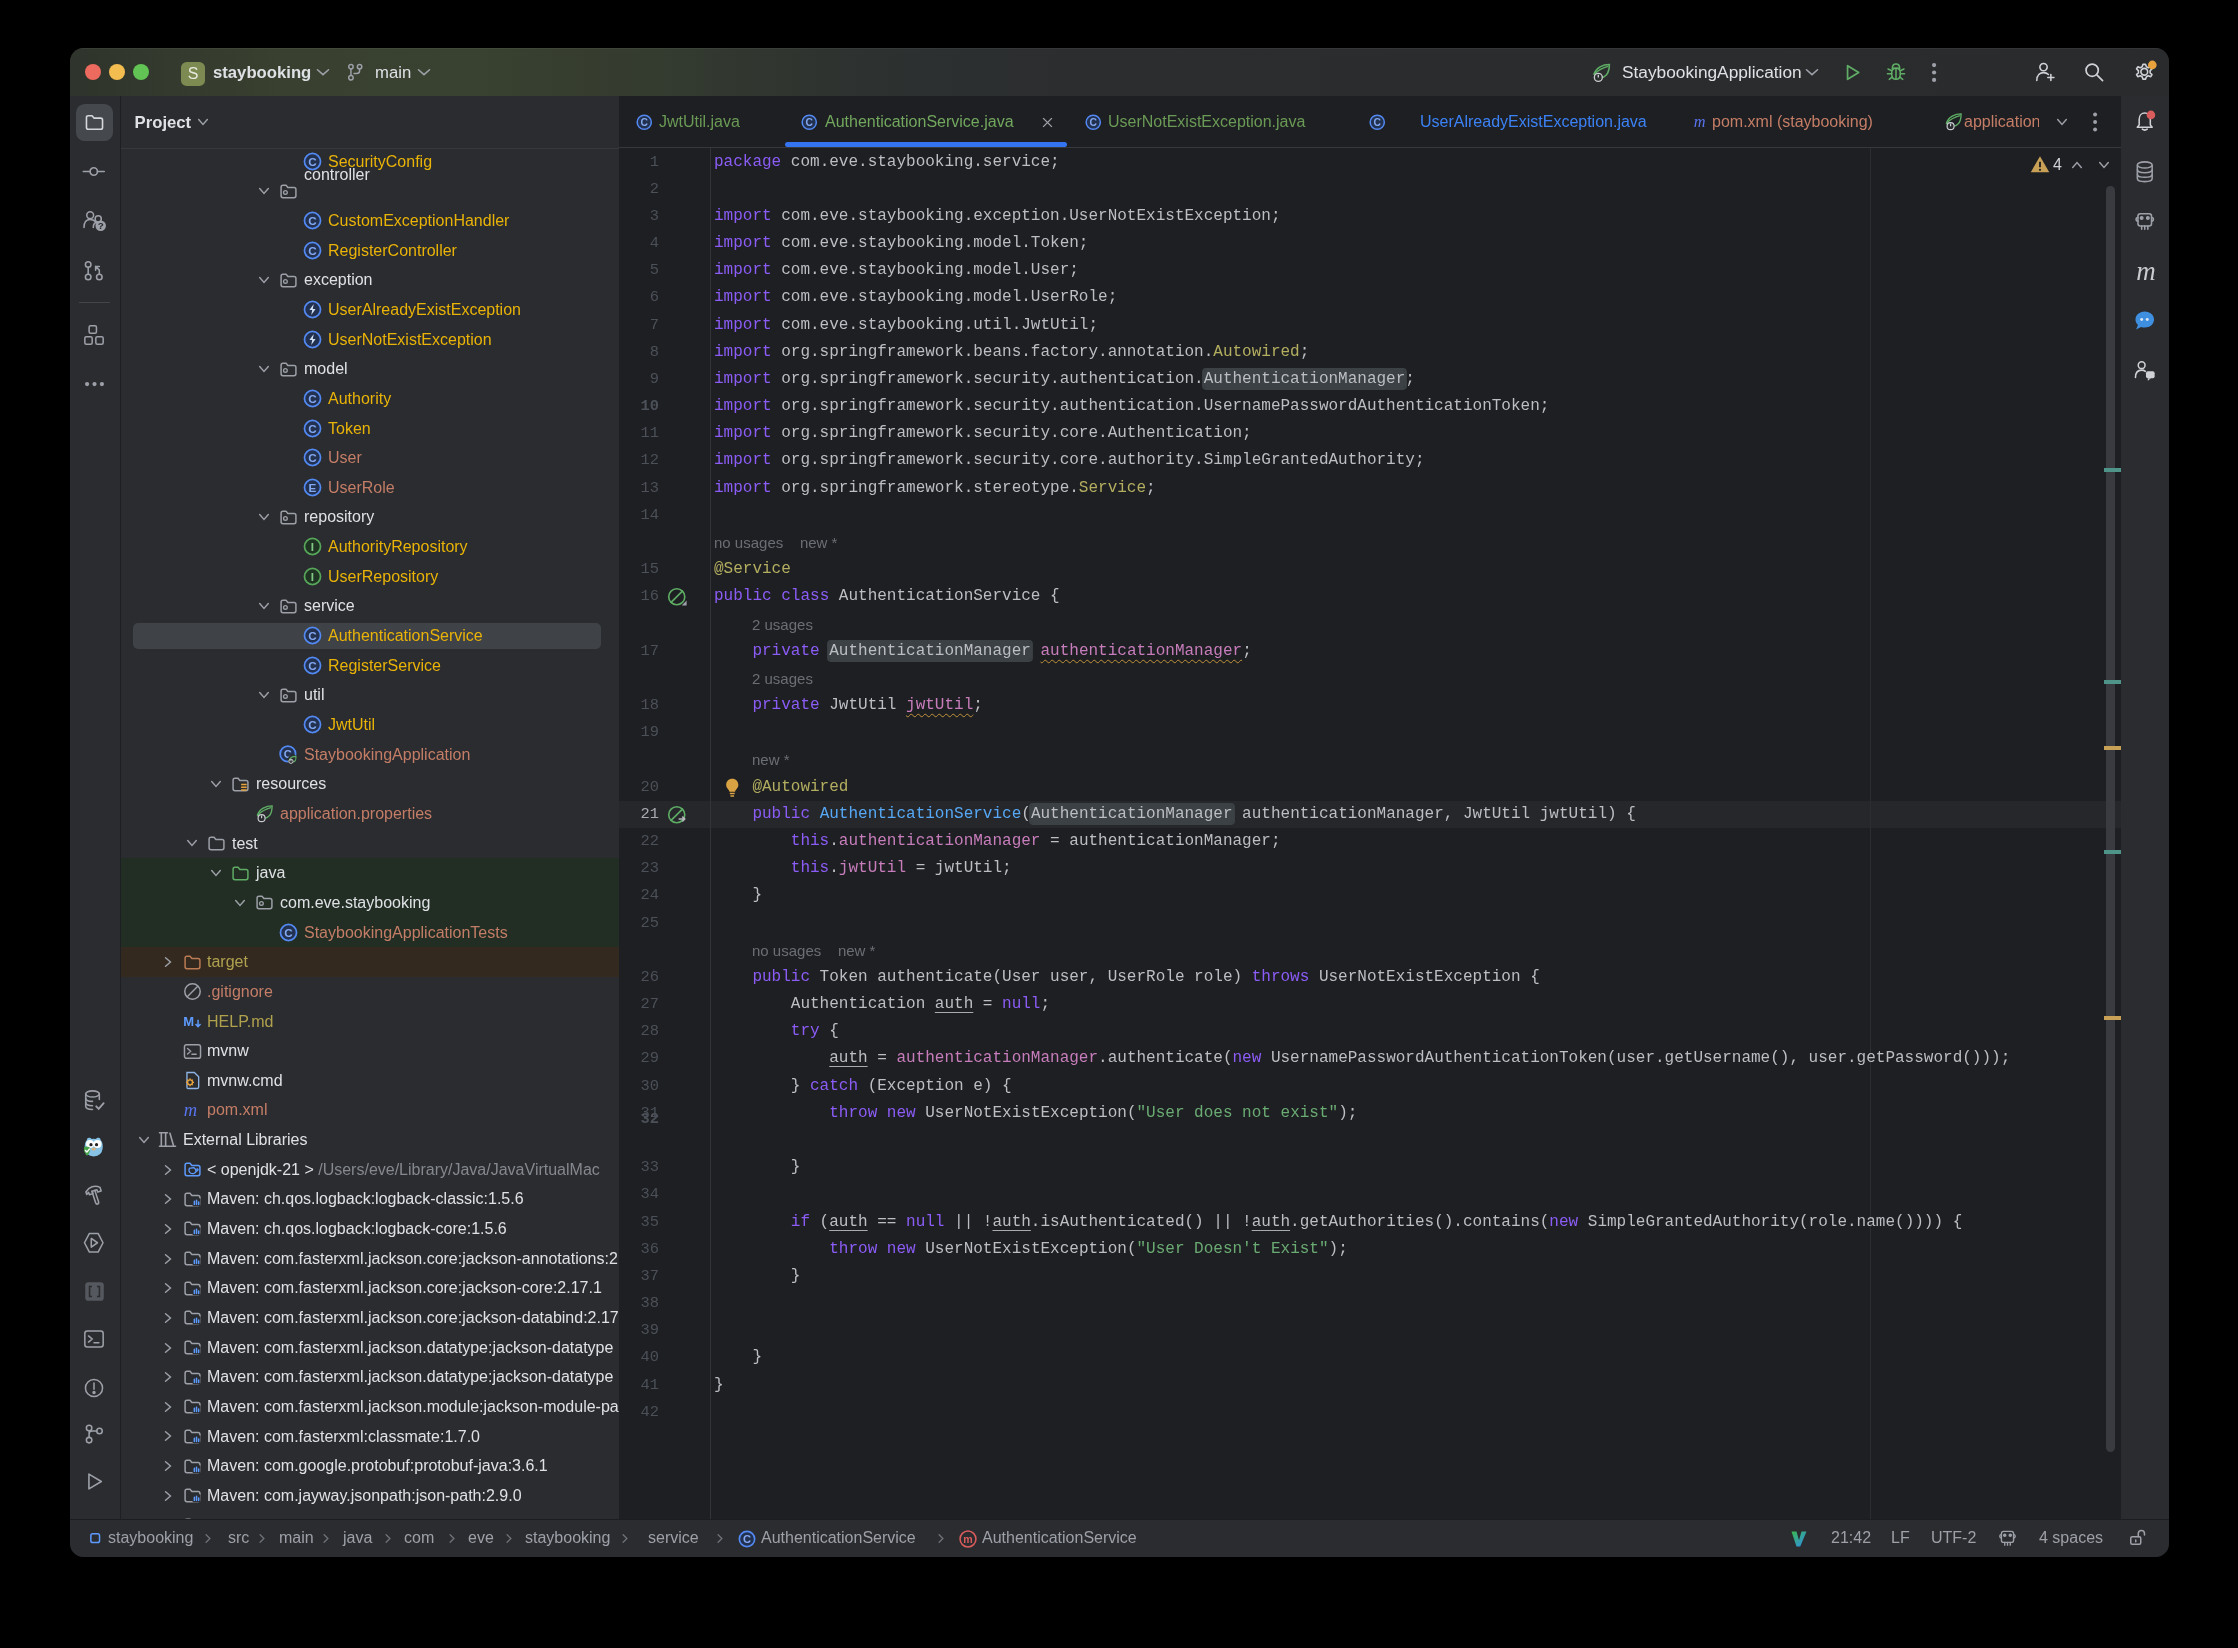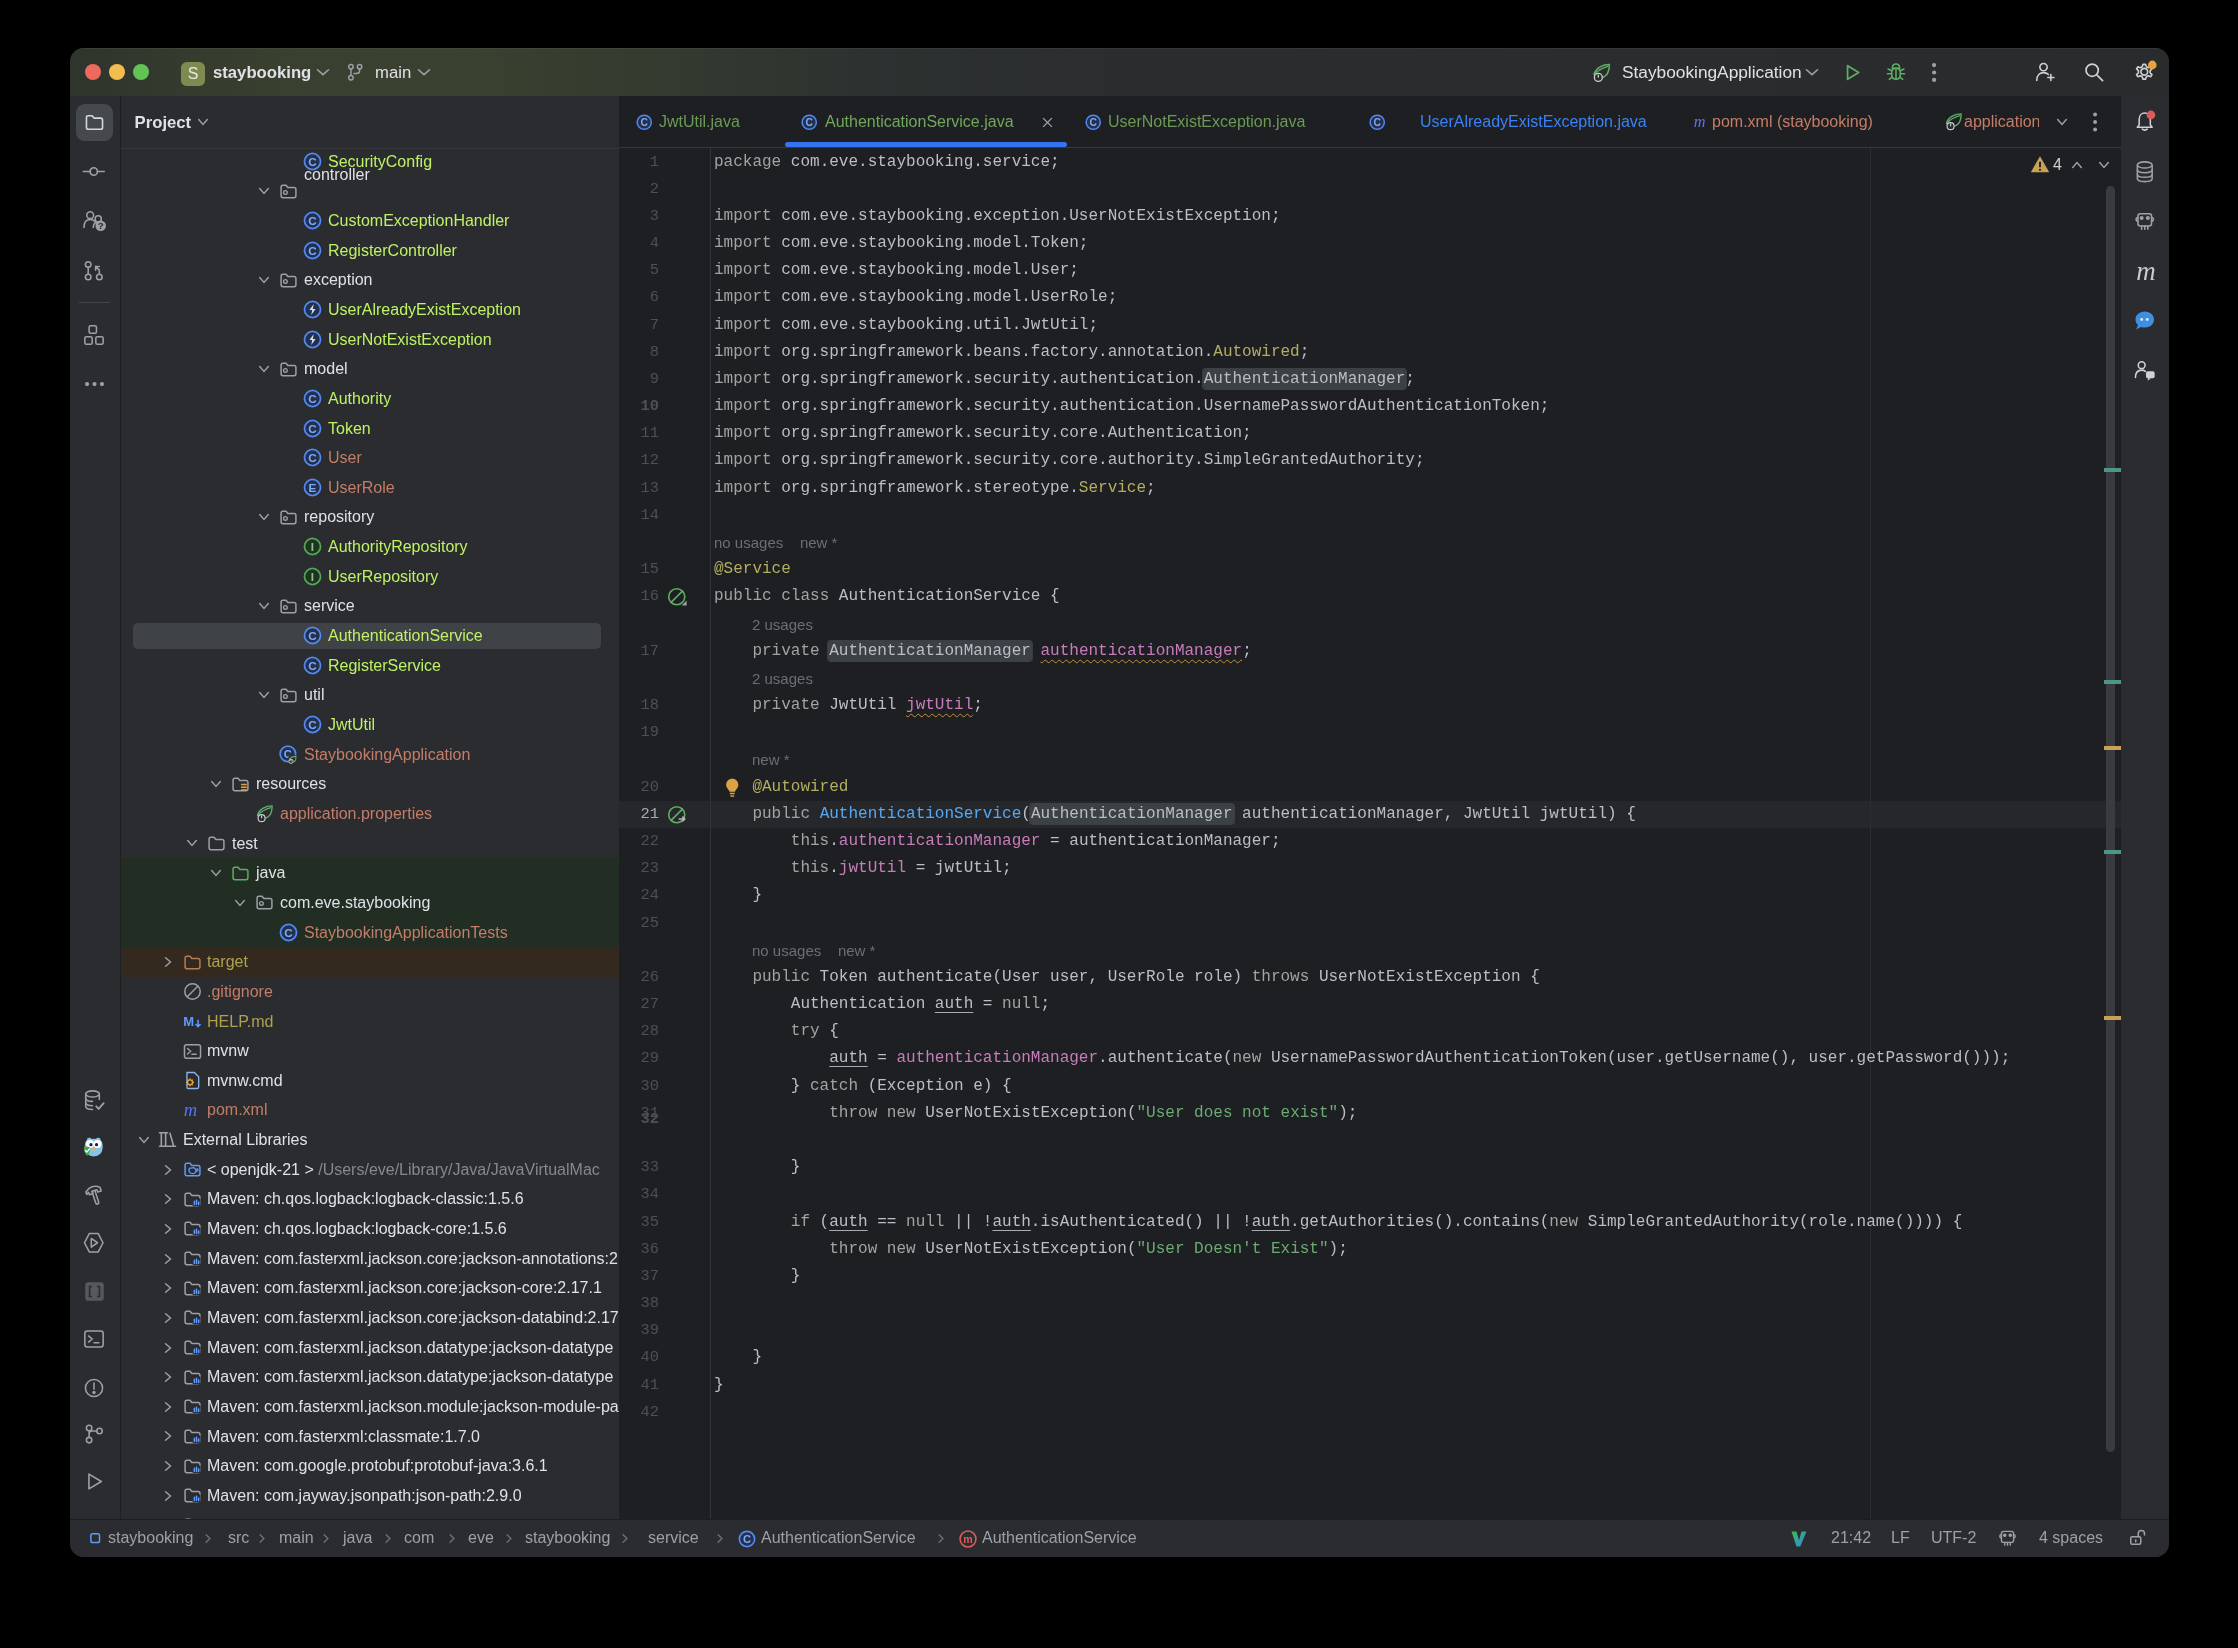--- a/index.html
+++ b/index.html
@@ -9,26 +9,26 @@
 #titlebar{position:absolute;left:0;top:0;width:2099px;height:48px;
 background:linear-gradient(90deg,#2f342c 0%,#39402f 10%,#394130 19%,#343b2f 28%,#2d3130 38%,#2b2d2f 48%,#2a2b2d 100%);box-shadow:inset 0 0.6px 0 rgba(255,255,255,0.10);}
 .tl{position:absolute;top:16px;width:16px;height:16px;border-radius:50%;}
 .ttext{color:#dfe1e5;font-size:16.7px;}
 
 #lstripe{position:absolute;left:0;top:48px;width:50px;height:1424px;background:#2a2c2f;border-right:1.2px solid #1e1f22;}
 #rstripe{position:absolute;right:0;top:48px;width:48px;height:1424px;background:#2a2c2f;border-left:1.2px solid #1e1f22;}
 
 #ppanel{position:absolute;left:51px;top:48px;width:498px;height:1424px;background:#2a2c2f;overflow:hidden;}
 .trow{position:absolute;height:30px;line-height:30px;font-size:16px;color:#dfe1e5;white-space:nowrap;}
-.g{color:#bef264}.sal{color:#c47d66}.ol{color:#b0a14e}.wh{color:#dfe1e5}.gy{color:#85888f}
+.g{color:#eab308}.sal{color:#c47d66}.ol{color:#b0a14e}.wh{color:#dfe1e5}.gy{color:#85888f}
 
 #editor{position:absolute;left:549px;top:48px;width:1502px;height:1424px;background:#1e1f22;overflow:hidden;}
 .code{position:absolute;left:0;height:27px;line-height:27px;font-family:"Liberation Mono",monospace;font-size:16px;color:#bcbec4;white-space:pre;}
 .ln{position:absolute;width:49px;height:27px;line-height:27px;text-align:right;font-family:"Liberation Mono",monospace;font-size:15.4px;color:#4b5059;}
-.kw{color:#a3a3a3}.yl{color:#b3ae60}.pu{color:#c77dbb}.st{color:#6aab73}.bl{color:#56a8f5}
+.kw{color:#8b5cf6}.yl{color:#b3ae60}.pu{color:#c77dbb}.st{color:#6aab73}.bl{color:#56a8f5}
 .inlay{position:absolute;height:27px;line-height:27px;font-size:15px;color:#6b6e75;}
 .hlbox{background:#3b4145;box-shadow:0 0 0 1.9px #3b4145;border-radius:1.9px;}
 .wavy{text-decoration:underline wavy #c0913c 1.2px;text-underline-offset:4.3px;}
 .usol{text-decoration:underline solid #a8abb0 1.2px;text-underline-offset:4.3px;}
 
 .tab{position:absolute;top:0;height:52px;line-height:52px;font-size:16px;white-space:nowrap;}
 
 #statusbar{position:absolute;left:0;bottom:0;width:2099px;height:37px;background:#2a2c2f;border-top:1.2px solid #1c1d20;font-size:16px;color:#868a91;}
 .sb{position:absolute;top:0;height:36px;line-height:36px;white-space:nowrap;}
 svg{display:block}

